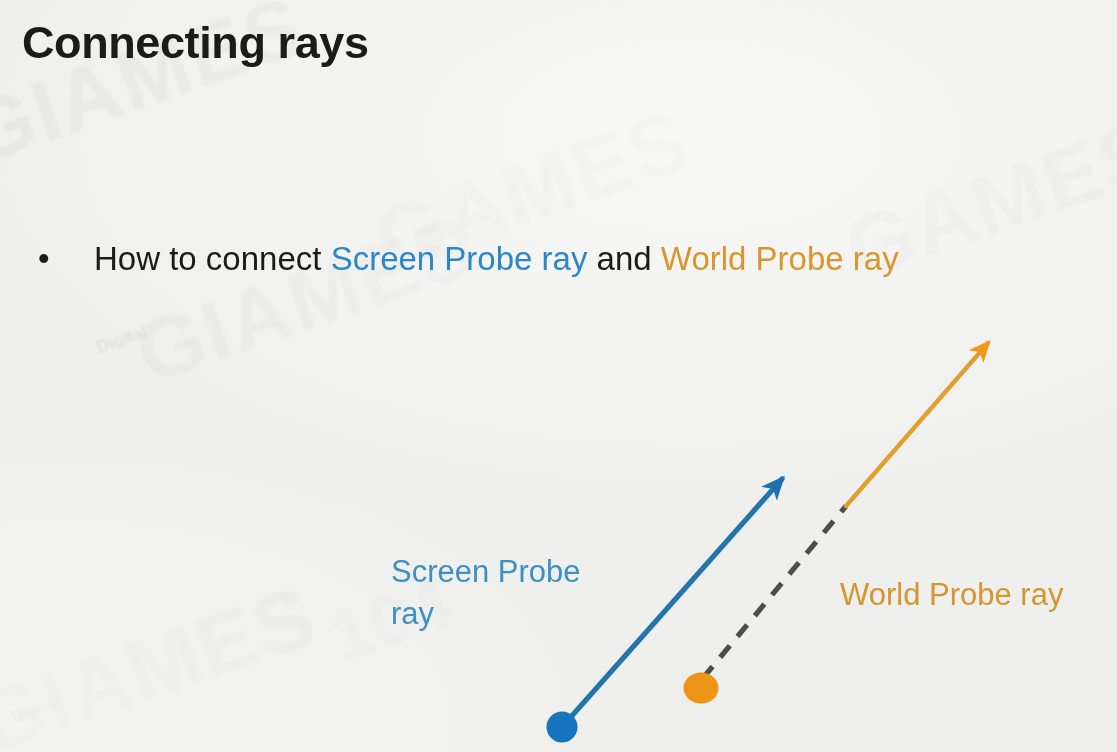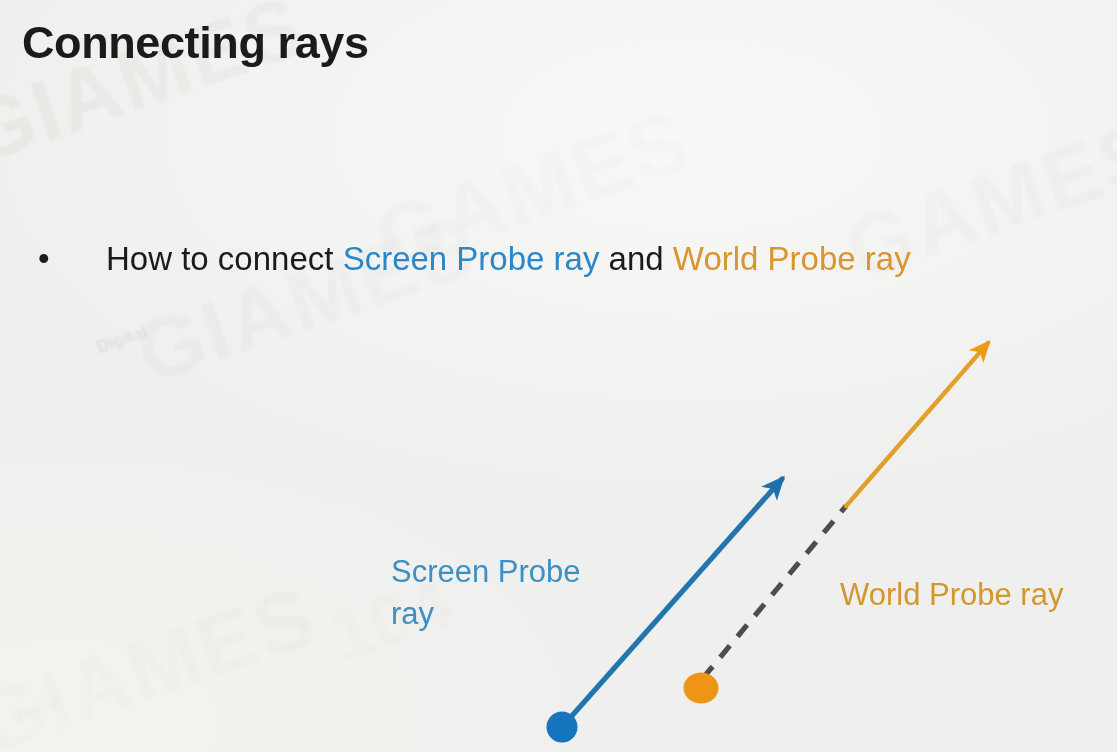--- a/index.html
+++ b/index.html
@@ -97,21 +97,20 @@
     color: #1b1b1b;
     text-align: left;
     padding-left: 4px;
   }
   #bullet-text {
     flex: 1 1 auto;
     font-size: 33px;
     line-height: 46px;
     color: #1b1b1b;
     white-space: nowrap;
-    margin-left: 12px;
   }
   .t-blue  { color: #2b87c8; }
   .t-black { color: #1b1b1b; }
   .t-orange{ color: #d9962f; }
 
   
   #diagram {
     position: absolute;
     left: 0;
     top: 0;

